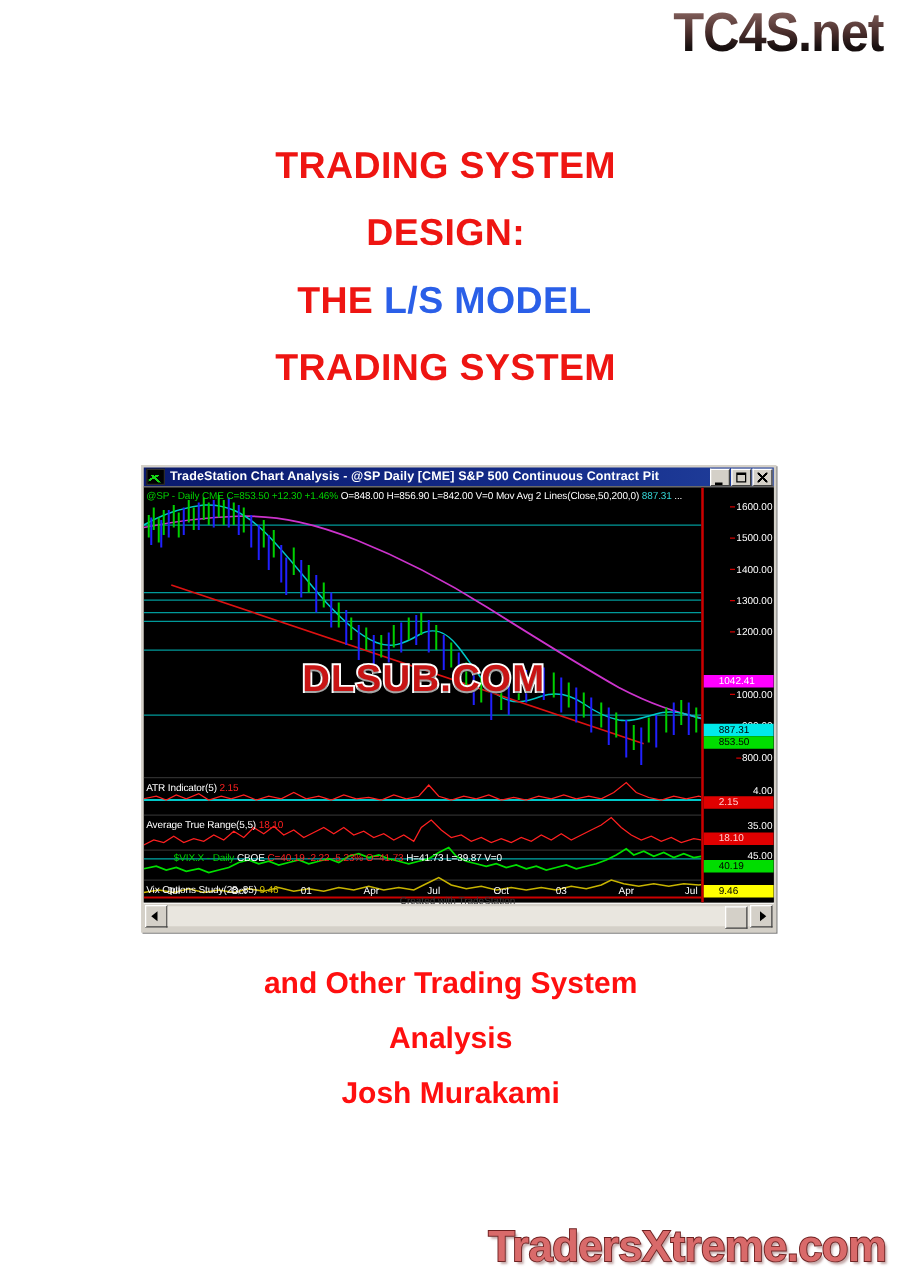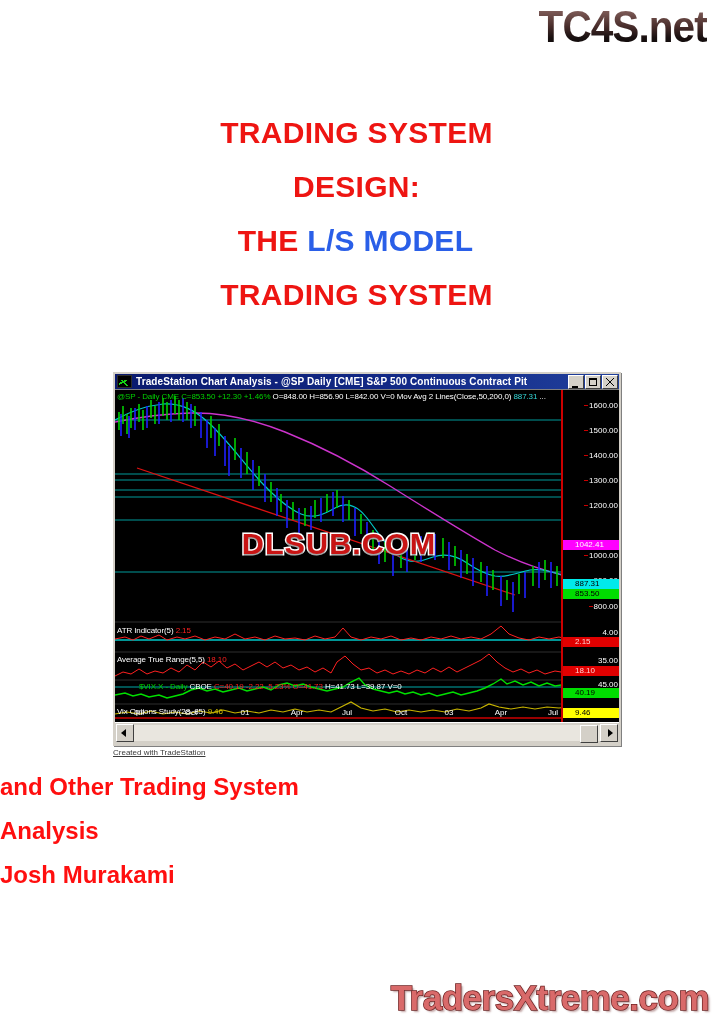--- a/index.html
+++ b/index.html
@@ -147,27 +147,27 @@
   }
   .sbtn.left:after{left:4px;border-right:5px solid #000;}
   .sbtn.right:after{right:4px;border-left:5px solid #000;}
   .strack{flex:1 1 auto;height:16px;background:#e9e6df;position:relative;}
   .sthumb{
     position:absolute;right:2px;top:0;width:16px;height:16px;background:#d4d0c8;
     border-top:1px solid #fff;border-left:1px solid #fff;
     border-right:1px solid #404040;border-bottom:1px solid #404040;
   }
   .credit{
-    position:absolute;left:113px;top:748px;width:508px;text-align:left;
+    position:absolute;left:113px;top:716px;width:508px;text-align:center;
     font-size:8px;color:#3a3a3a;font-family:"Liberation Sans", sans-serif;
-    padding-right:2px;box-sizing:border-box;text-decoration:underline;
+    padding-right:2px;box-sizing:border-box;
   }
 
   
-  .captions{position:absolute;top:765px;left:0;right:0;}
+  .captions{position:absolute;top:765px;left:0;right:0;text-align:center;}
   .cap{font-weight:bold;color:#ff0f0f;white-space:nowrap;}
   .cap.c1{font-size:24px;line-height:44px;}
   .cap.c2{font-size:24px;line-height:44px;}
   .cap.c3{font-size:24px;line-height:44px;}
 
   .brand-bottom{
     position:absolute;bottom:6px;right:12px;
     font-weight:bold;font-size:35px;letter-spacing:-.5px;white-space:nowrap;
     color:#d96a6a;
     -webkit-text-stroke:1.5px #6e2020;paint-order:stroke fill;

